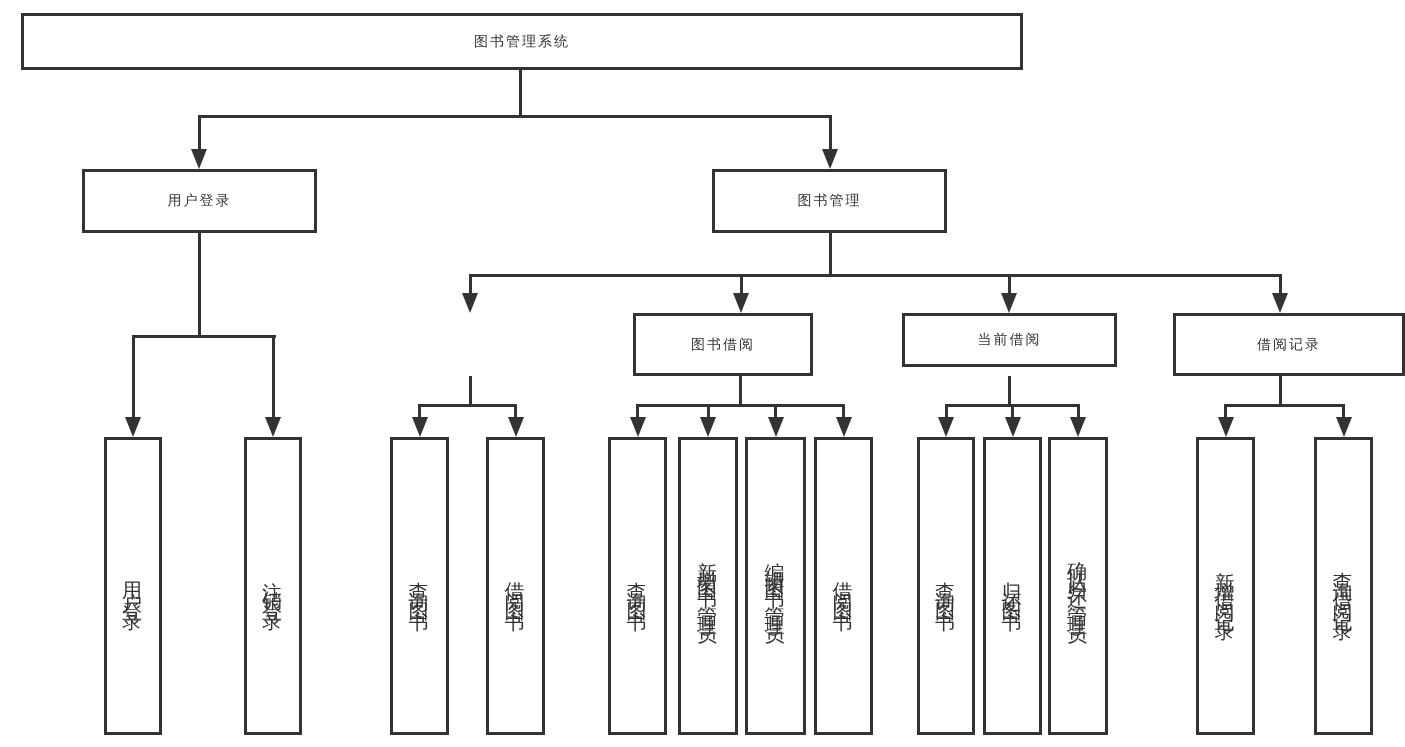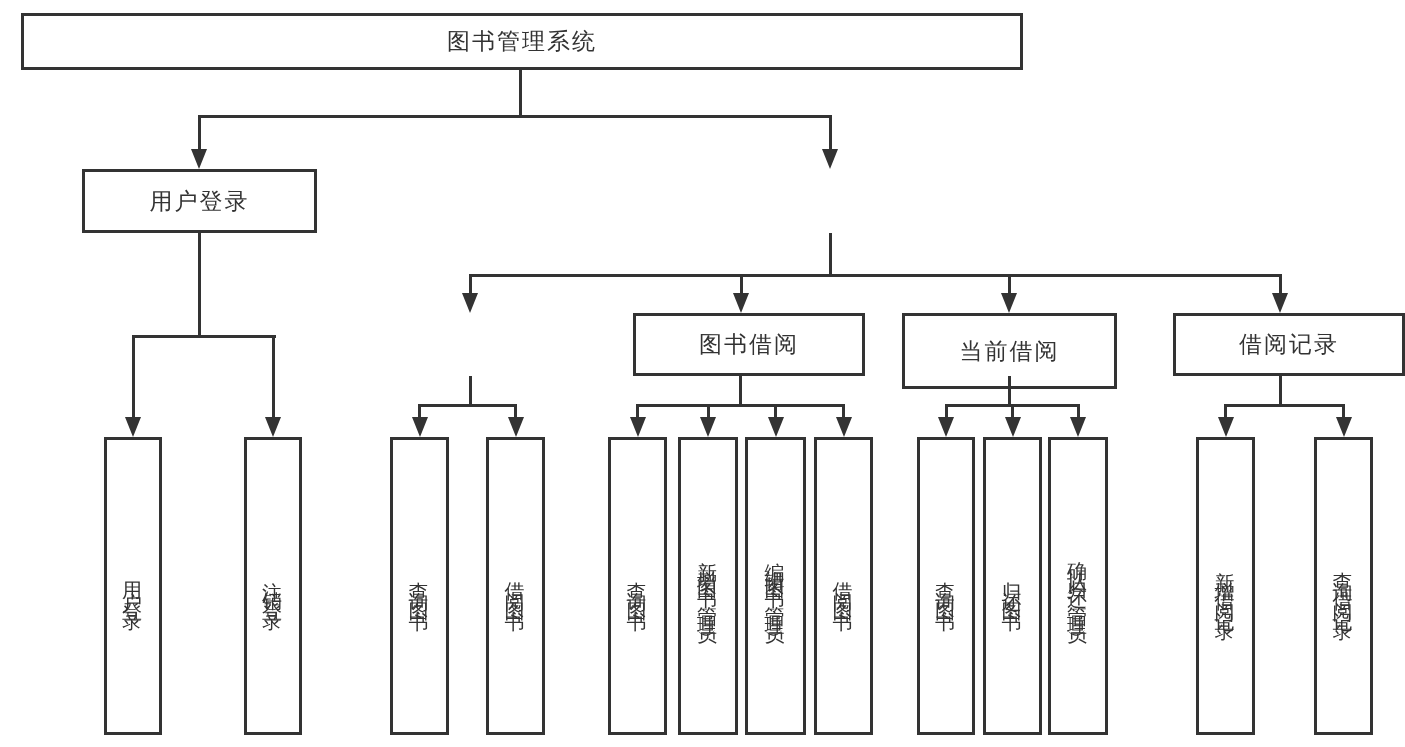--- a/index.html
+++ b/index.html
@@ -11,21 +11,21 @@
   .canvas{
     position:relative;width:1405px;height:747px;background:var(--background);
     overflow:hidden;
   }
   .box{
     position:absolute;box-sizing:border-box;border:3px solid var(--box-border);
     background:#ffffff;display:flex;align-items:center;justify-content:center;
     overflow:hidden;
   }
   .label{
-    color:var(--text);font-size:23px;letter-spacing:2px;white-space:nowrap;
+    color:var(--text);font-size:14px;letter-spacing:2px;white-space:nowrap;
   }
   .label.v{
     writing-mode:vertical-lr;text-orientation:mixed;letter-spacing:10px;
     font-size:20px;
   }
   .label.v.tight{letter-spacing:9px;}
   .hline,.vline{position:absolute;background:var(--line);}
   .hline{height:3px;}
   .vline{width:3px;}
   .arrowhead{
@@ -51,43 +51,46 @@
   <div class="vline" style="left:519px;top:70px;height:47px"></div>
   <div class="hline" style="left:197.5px;top:114.5px;width:634px"></div>
   <div class="vline" style="left:197.5px;top:114.5px;height:36px"></div>
   <div class="arrowhead" style="left:191px;top:149px"></div>
   <div class="vline" style="left:828.5px;top:114.5px;height:36px"></div>
   <div class="arrowhead" style="left:822px;top:149px"></div>
 
   <div class="box" style="left:82px;top:169px;width:235px;height:64px">
     <span class="label">用户登录</span>
   </div>
+  <div class="box" style="left:712px;top:169px;width:235px;height:64px">
+    <span class="label">图书管理</span>
+  </div>
 
   <div class="vline" style="left:197.5px;top:233px;height:105px"></div>
   <div class="hline" style="left:131.5px;top:335px;width:144px"></div>
   <div class="vline" style="left:131.5px;top:335px;height:84px"></div>
   <div class="arrowhead" style="left:125px;top:417px"></div>
   <div class="vline" style="left:271.5px;top:335px;height:84px"></div>
   <div class="arrowhead" style="left:265px;top:417px"></div>
 
   <div class="vline" style="left:828.5px;top:233px;height:44px"></div>
   <div class="hline" style="left:468.5px;top:274px;width:813px"></div>
   <div class="vline" style="left:468.5px;top:274px;height:21px"></div>
   <div class="arrowhead" style="left:462px;top:293px"></div>
   <div class="vline" style="left:739.5px;top:274px;height:21px"></div>
   <div class="arrowhead" style="left:733px;top:293px"></div>
   <div class="vline" style="left:1007.5px;top:274px;height:21px"></div>
   <div class="arrowhead" style="left:1001px;top:293px"></div>
   <div class="vline" style="left:1278.5px;top:274px;height:21px"></div>
   <div class="arrowhead" style="left:1272px;top:293px"></div>
 
-  <div class="box" style="left:633px;top:313px;width:232px;height:63px">
+  <div class="box" style="left:633px;top:313px;width:180px;height:63px">
     <span class="label">图书借阅</span>
   </div>
-  <div class="box" style="left:902px;top:313px;width:215px;height:76px">
+  <div class="box" style="left:902px;top:313px;width:215px;height:54px">
     <span class="label">当前借阅</span>
   </div>
   <div class="box" style="left:1173px;top:313px;width:232px;height:63px">
     <span class="label">借阅记录</span>
   </div>
 
   <div class="vline" style="left:468.5px;top:376px;height:31px"></div>
   <div class="hline" style="left:418px;top:404px;width:99px"></div>
   <div class="vline" style="left:418px;top:404px;height:15px"></div>
   <div class="arrowhead" style="left:411.5px;top:417px"></div>

